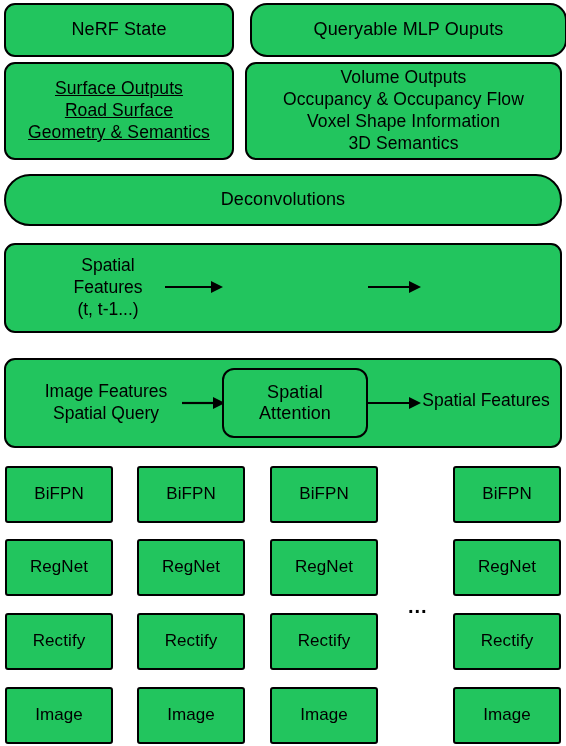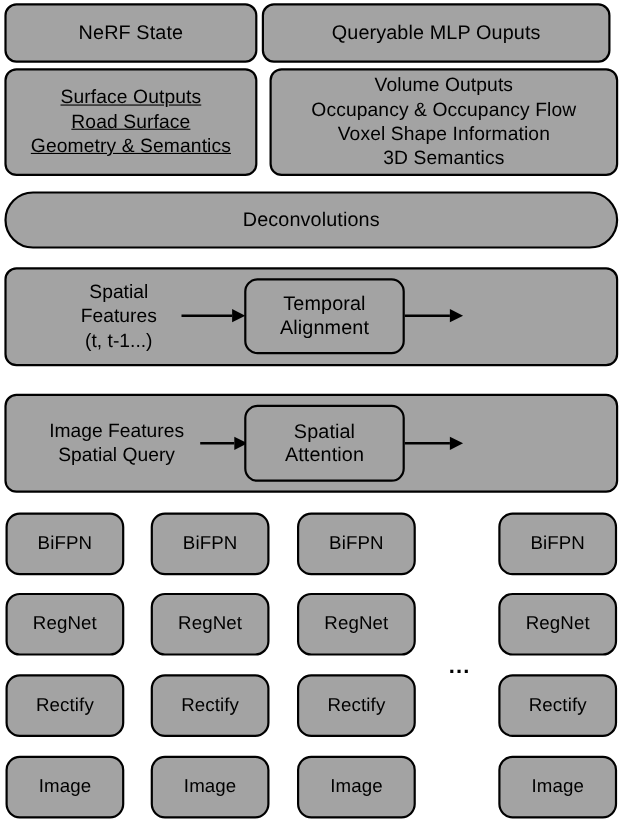--- a/index.html
+++ b/index.html
@@ -20,41 +20,41 @@
     left: 0;
     top: 0;
     width: 566px;
     height: 746px;
   }
   .box {
     position: absolute;
     box-sizing: border-box;
     border: 2.2px solid #000000;
     border-radius: 11px;
-    background: #a3a3a3;
+    background: #22c55e;
     display: flex;
     align-items: center;
     justify-content: center;
     text-align: center;
     line-height: 1.18;
     font-size: 18px;
     letter-spacing: 0.1px;
     white-space: pre-line;
   }
   .box.inner {
     border-radius: 12px;
     border-width: 2.4px;
   }
   .multiline {
     font-size: 17.5px;
     line-height: 1.25;
   }
   .leaf {
     font-size: 17px;
-    border-radius: 13px;
+    border-radius: 3px;
     text-align: center;
   }
   .label {
     position: absolute;
     text-align: center;
     font-size: 17.5px;
     line-height: 1.25;
     white-space: pre-line;
     display: flex;
     align-items: center;
@@ -72,21 +72,21 @@
     overflow: visible;
   }
 </style>
 </head>
 <body>
 
 <div id="diagram">
 
   <div class="box" style="left:4px; top:3px; width:230px; height:54px;">NeRF State</div>
 
-  <div class="box" style="left:238px; top:3px; width:317px; height:54px;">Queryable MLP Ouputs</div>
+  <div class="box" style="left:250px; top:3px; width:317px; height:54px;border-radius:17px;">Queryable MLP Ouputs</div>
 
   <div class="box multiline" style="left:4px; top:62px; width:230px; height:98px;text-decoration:underline;">Surface Outputs
 Road Surface
 Geometry &amp; Semantics</div>
 
   <div class="box multiline" style="left:245px; top:62px; width:317px; height:98px;">Volume Outputs
 Occupancy &amp; Occupancy Flow
 Voxel Shape Information
 3D Semantics</div>
 
@@ -96,22 +96,20 @@
 
   <div class="label" style="left:38px; top:252px; width:140px; height:72px;">Spatial
 Features
 (t, t-1...)</div>
 
   <svg class="arrow-svg" style="left:165px; top:277px; width:60px; height:20px;" viewBox="0 0 60 20">
     <line x1="0" y1="10" x2="46" y2="10" stroke="#000" stroke-width="2.2"></line>
     <polygon points="46,4 58,10 46,16" fill="#000"></polygon>
   </svg>
 
-  <div class="box inner" style="left:222px; top:253px; width:146px; height:69px;">Temporal
-Alignment</div>
 
   <svg class="arrow-svg" style="left:368px; top:277px; width:55px; height:20px;" viewBox="0 0 55 20">
     <line x1="0" y1="10" x2="41" y2="10" stroke="#000" stroke-width="2.2"></line>
     <polygon points="41,4 53,10 41,16" fill="#000"></polygon>
   </svg>
 
 
   <div class="box" style="left:4px; top:358px; width:558px; height:90px;"></div>
 
   <div class="label" style="left:24px; top:374px; width:164px; height:58px;text-align:center;">Image Features
@@ -123,20 +121,21 @@
   </svg>
 
   <div class="box inner" style="left:222px; top:368px; width:146px; height:70px;">Spatial
 Attention</div>
 
   <svg class="arrow-svg" style="left:368px; top:393px; width:55px; height:20px;" viewBox="0 0 55 20">
     <line x1="0" y1="10" x2="41" y2="10" stroke="#000" stroke-width="2.2"></line>
     <polygon points="41,4 53,10 41,16" fill="#000"></polygon>
   </svg>
 
+  <div class="label" style="left:410px; top:387px; width:152px; height:28px;">Spatial Features</div>
 
   <div class="box leaf" style="left:5px; top:466px; width:108px; height:57px;">BiFPN</div>
   <div class="box leaf" style="left:5px; top:539px; width:108px; height:57px;">RegNet</div>
   <div class="box leaf" style="left:5px; top:613px; width:108px; height:57px;">Rectify</div>
   <div class="box leaf" style="left:5px; top:687px; width:108px; height:57px;">Image</div>
 
   <div class="box leaf" style="left:137px; top:466px; width:108px; height:57px;">BiFPN</div>
   <div class="box leaf" style="left:137px; top:539px; width:108px; height:57px;">RegNet</div>
   <div class="box leaf" style="left:137px; top:613px; width:108px; height:57px;">Rectify</div>
   <div class="box leaf" style="left:137px; top:687px; width:108px; height:57px;">Image</div>

